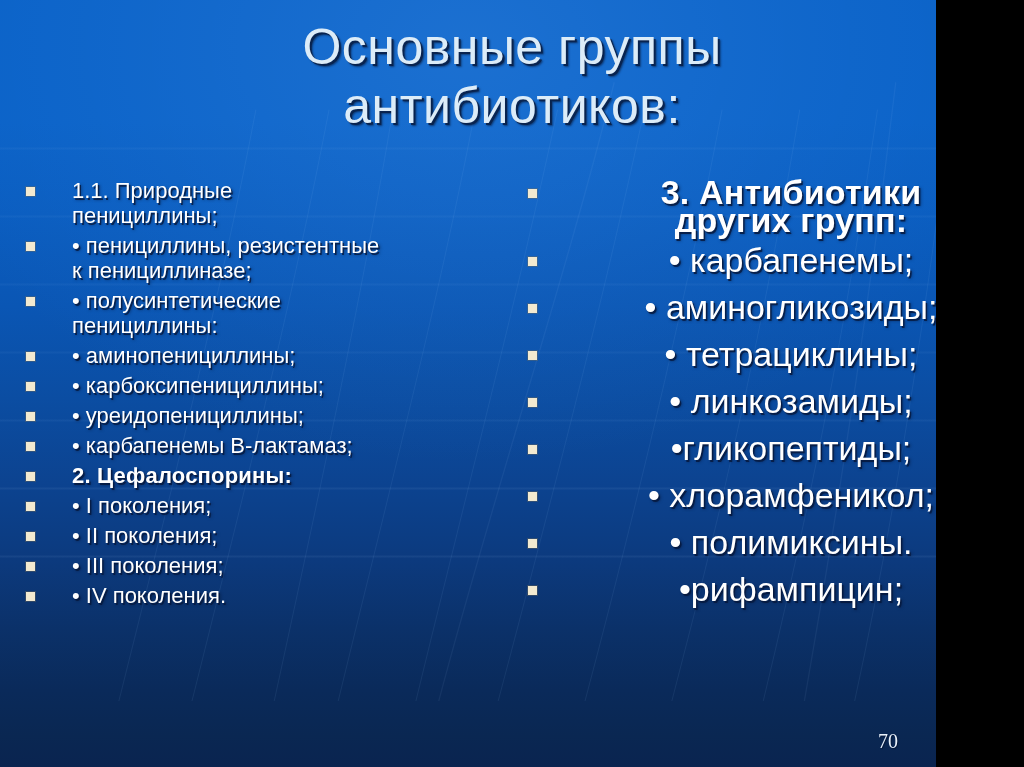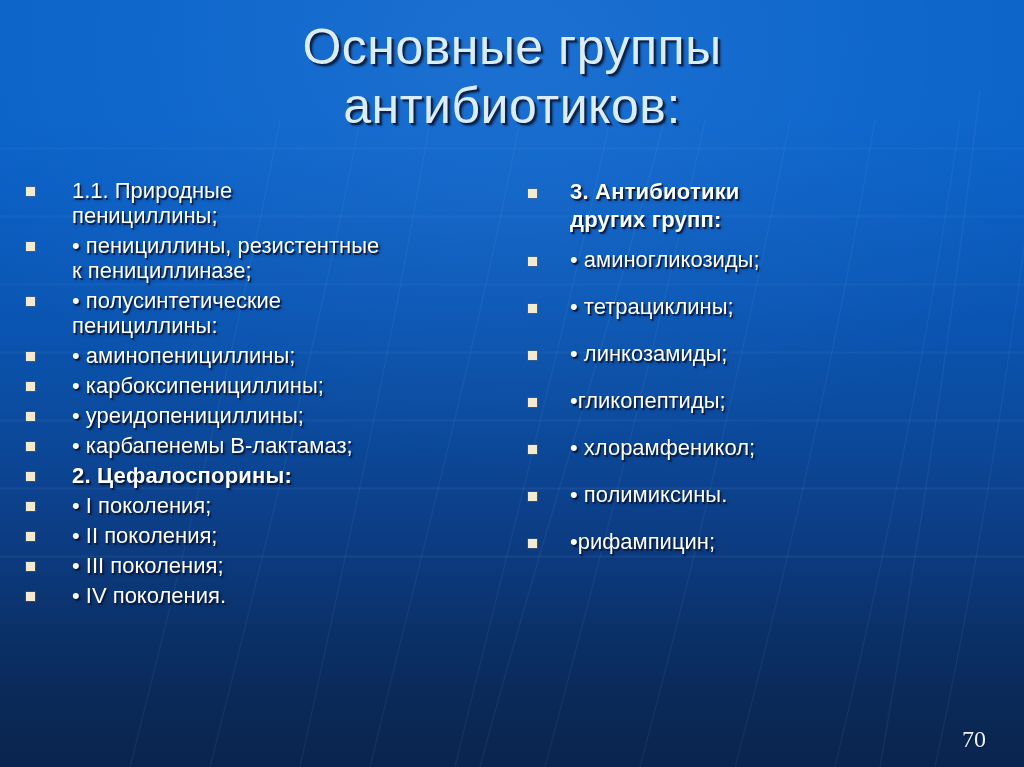--- a/index.html
+++ b/index.html
@@ -3,21 +3,21 @@
 <meta charset="utf-8">
 <title>Основные группы антибиотиков</title>
 <style>
   html, body {
     margin: 0;
     padding: 0;
     background: #000;
   }
   .slide {
     position: relative;
-    width: 1024px;
+    width: 936px;
     height: 767px;
     overflow: hidden;
     font-family: "Liberation Sans", "DejaVu Sans", sans-serif;
     background:
       linear-gradient(to bottom,
         #0a62c8 0%,
         #0a62c8 16%,
         #0a5dc0 28%,
         #0a56b4 40%,
         #0b4da2 52%,
@@ -119,31 +119,31 @@
     display: block;
     white-space: pre-line;
   }
 
   
   .col-left .bullet-row       { font-size: 22px; line-height: 25px; margin-bottom: 5px; padding-left: 46px; }
   .col-left .sq               { top: 9px; }
   .col-left .bullet-row.bold  { font-weight: bold; letter-spacing: 0.2px; }
 
   
-  .col-right .bullet-row      { font-size: 22px; line-height: 28px; margin-bottom: 19px; padding-left: 48px; }
+  .col-right .bullet-row      { font-size: 34px; line-height: 28px; margin-bottom: 19px; padding-left: 48px; text-align: center; }
   .col-right .sq              { top: 11px; left: 6px; }
   .col-right .bullet-row.bold { font-weight: bold; margin-bottom: 12px; letter-spacing: 0.2px; }
 
   
   .page-number {
     position: absolute;
     right: 38px;
     bottom: 14px;
     color: #e9f1fa;
-    font-size: 24px;
+    font-size: 20px;
     font-family: "Liberation Serif", "DejaVu Serif", serif;
     text-shadow: 1px 1px 1px rgba(5,18,45,0.7);
   }
 </style>
 </head>
 <body>
 
 <div class="slide">
 
   <div class="bg-bands"></div>
@@ -227,20 +227,24 @@
   </div>
 
   <div class="col col-right">
     <div class="bullet-row bold">
       <span class="sq"></span>
       <span class="row-text">3. Антибиотики
 других групп:</span>
     </div>
     <div class="bullet-row">
       <span class="sq"></span>
+      <span class="row-text">• карбапенемы;</span>
+    </div>
+    <div class="bullet-row">
+      <span class="sq"></span>
       <span class="row-text">• аминогликозиды;</span>
     </div>
     <div class="bullet-row">
       <span class="sq"></span>
       <span class="row-text">• тетрациклины;</span>
     </div>
     <div class="bullet-row">
       <span class="sq"></span>
       <span class="row-text">• линкозамиды;</span>
     </div>

